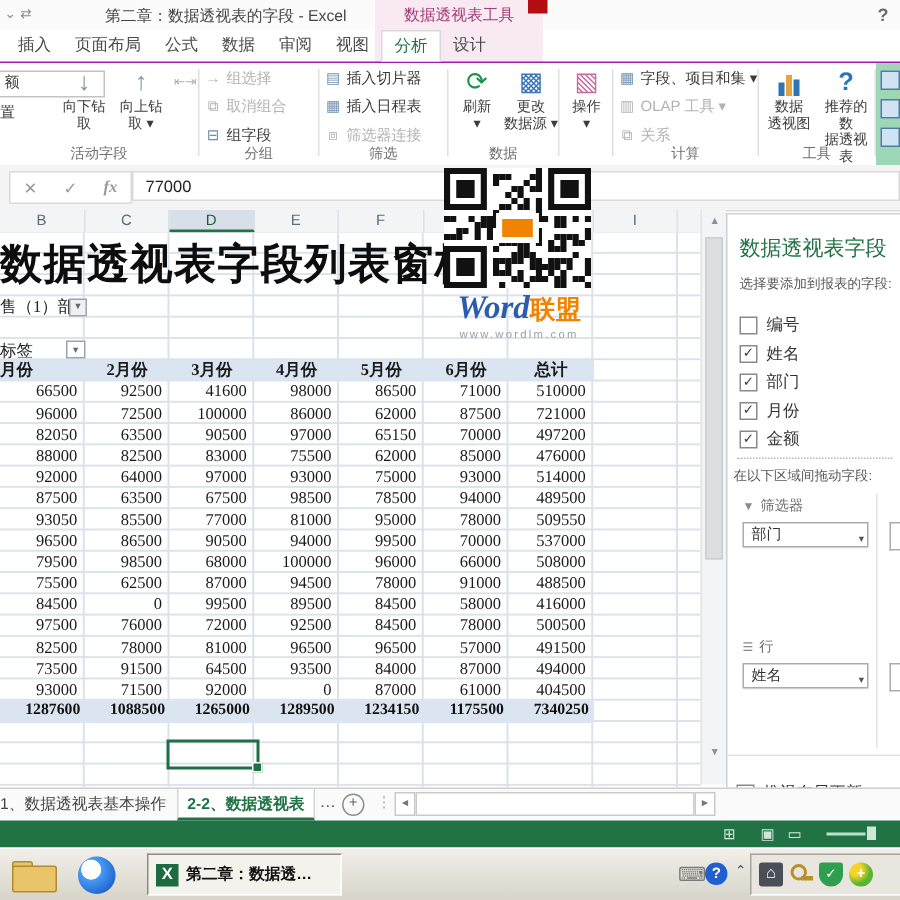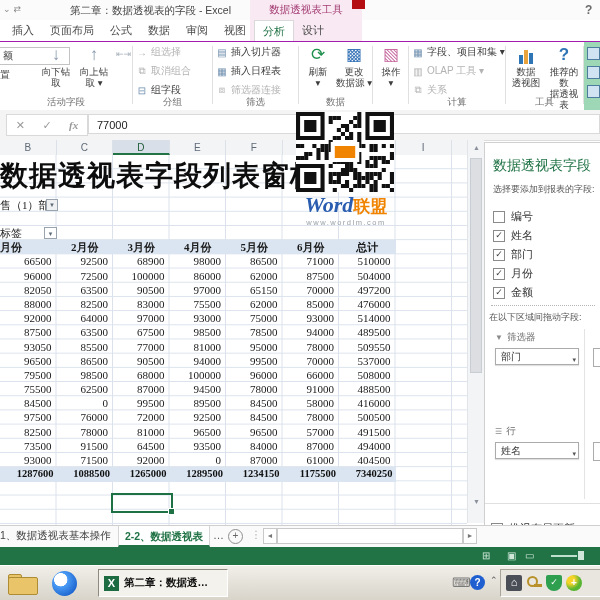--- a/index.html
+++ b/index.html
@@ -293,32 +293,32 @@
         <div class="hc">2月份</div>
         <div class="hc">3月份</div>
         <div class="hc">4月份</div>
         <div class="hc">5月份</div>
         <div class="hc">6月份</div>
         <div class="hc">总计</div>
       </div>
     <div id="pivot-body">
         <div class="dc">66500</div>
         <div class="dc">92500</div>
-        <div class="dc">68900</div>
+        <div class="dc">41600</div>
         <div class="dc">98000</div>
         <div class="dc">86500</div>
         <div class="dc">71000</div>
         <div class="dc">510000</div>
         <div class="dc">96000</div>
         <div class="dc">72500</div>
         <div class="dc">100000</div>
         <div class="dc">86000</div>
         <div class="dc">62000</div>
         <div class="dc">87500</div>
-        <div class="dc">504000</div>
+        <div class="dc">721000</div>
         <div class="dc">82050</div>
         <div class="dc">63500</div>
         <div class="dc">90500</div>
         <div class="dc">97000</div>
         <div class="dc">65150</div>
         <div class="dc">70000</div>
         <div class="dc">497200</div>
         <div class="dc">88000</div>
         <div class="dc">82500</div>
         <div class="dc">83000</div>

